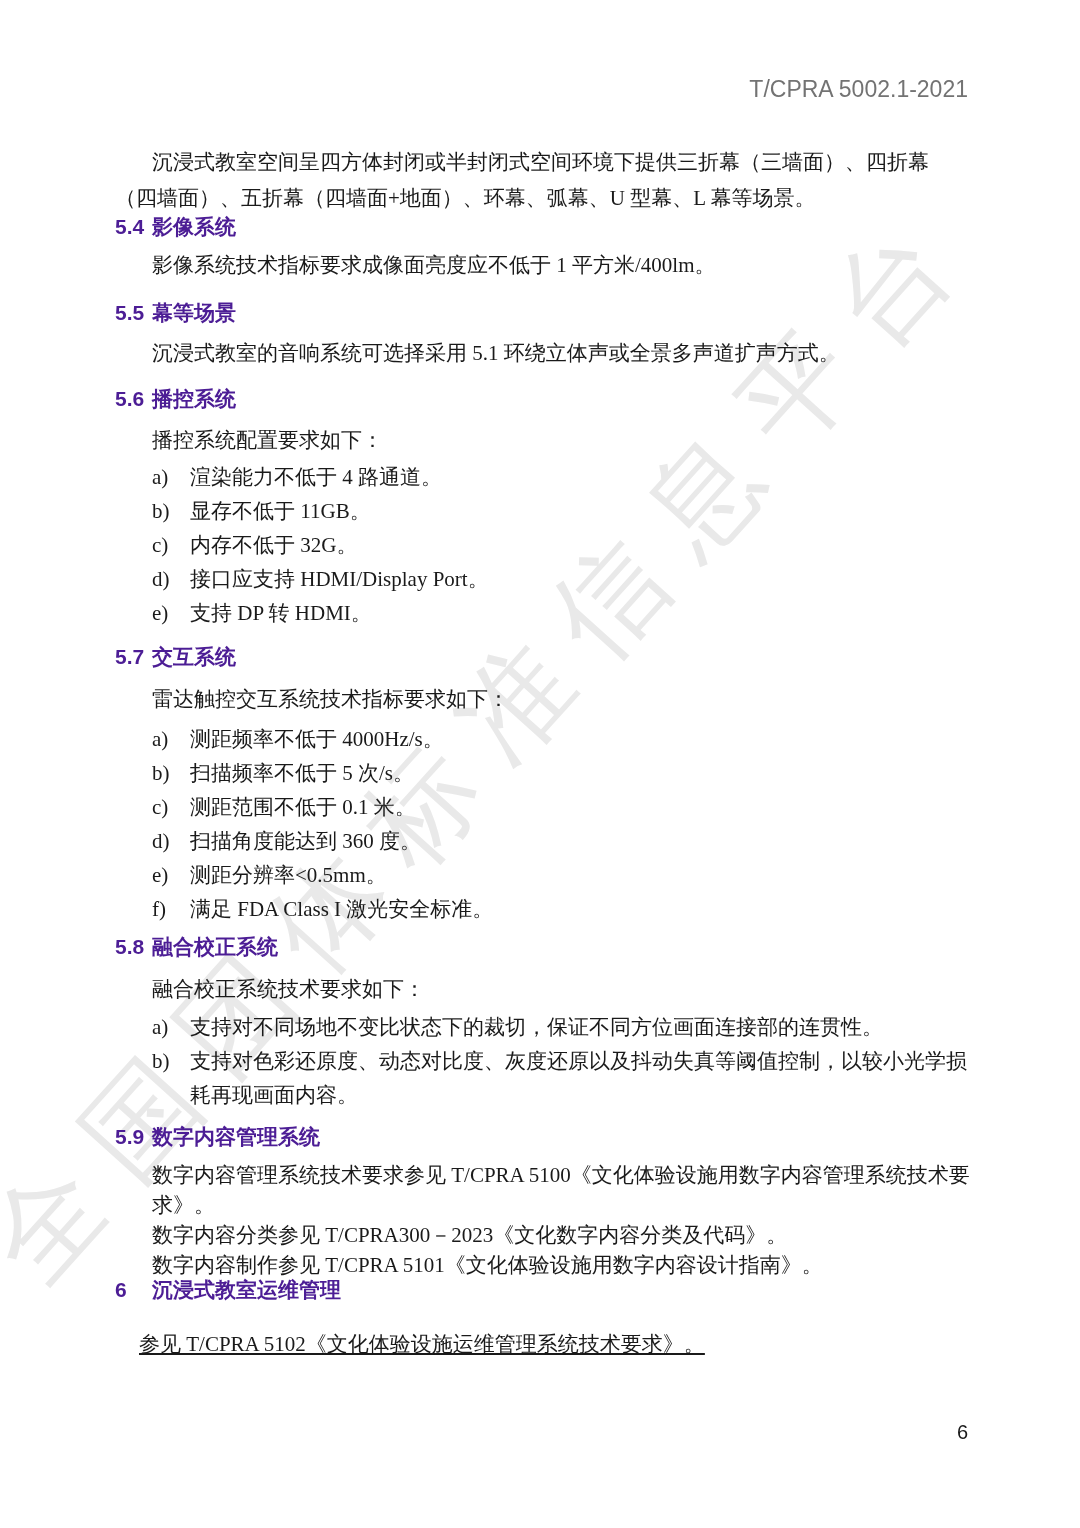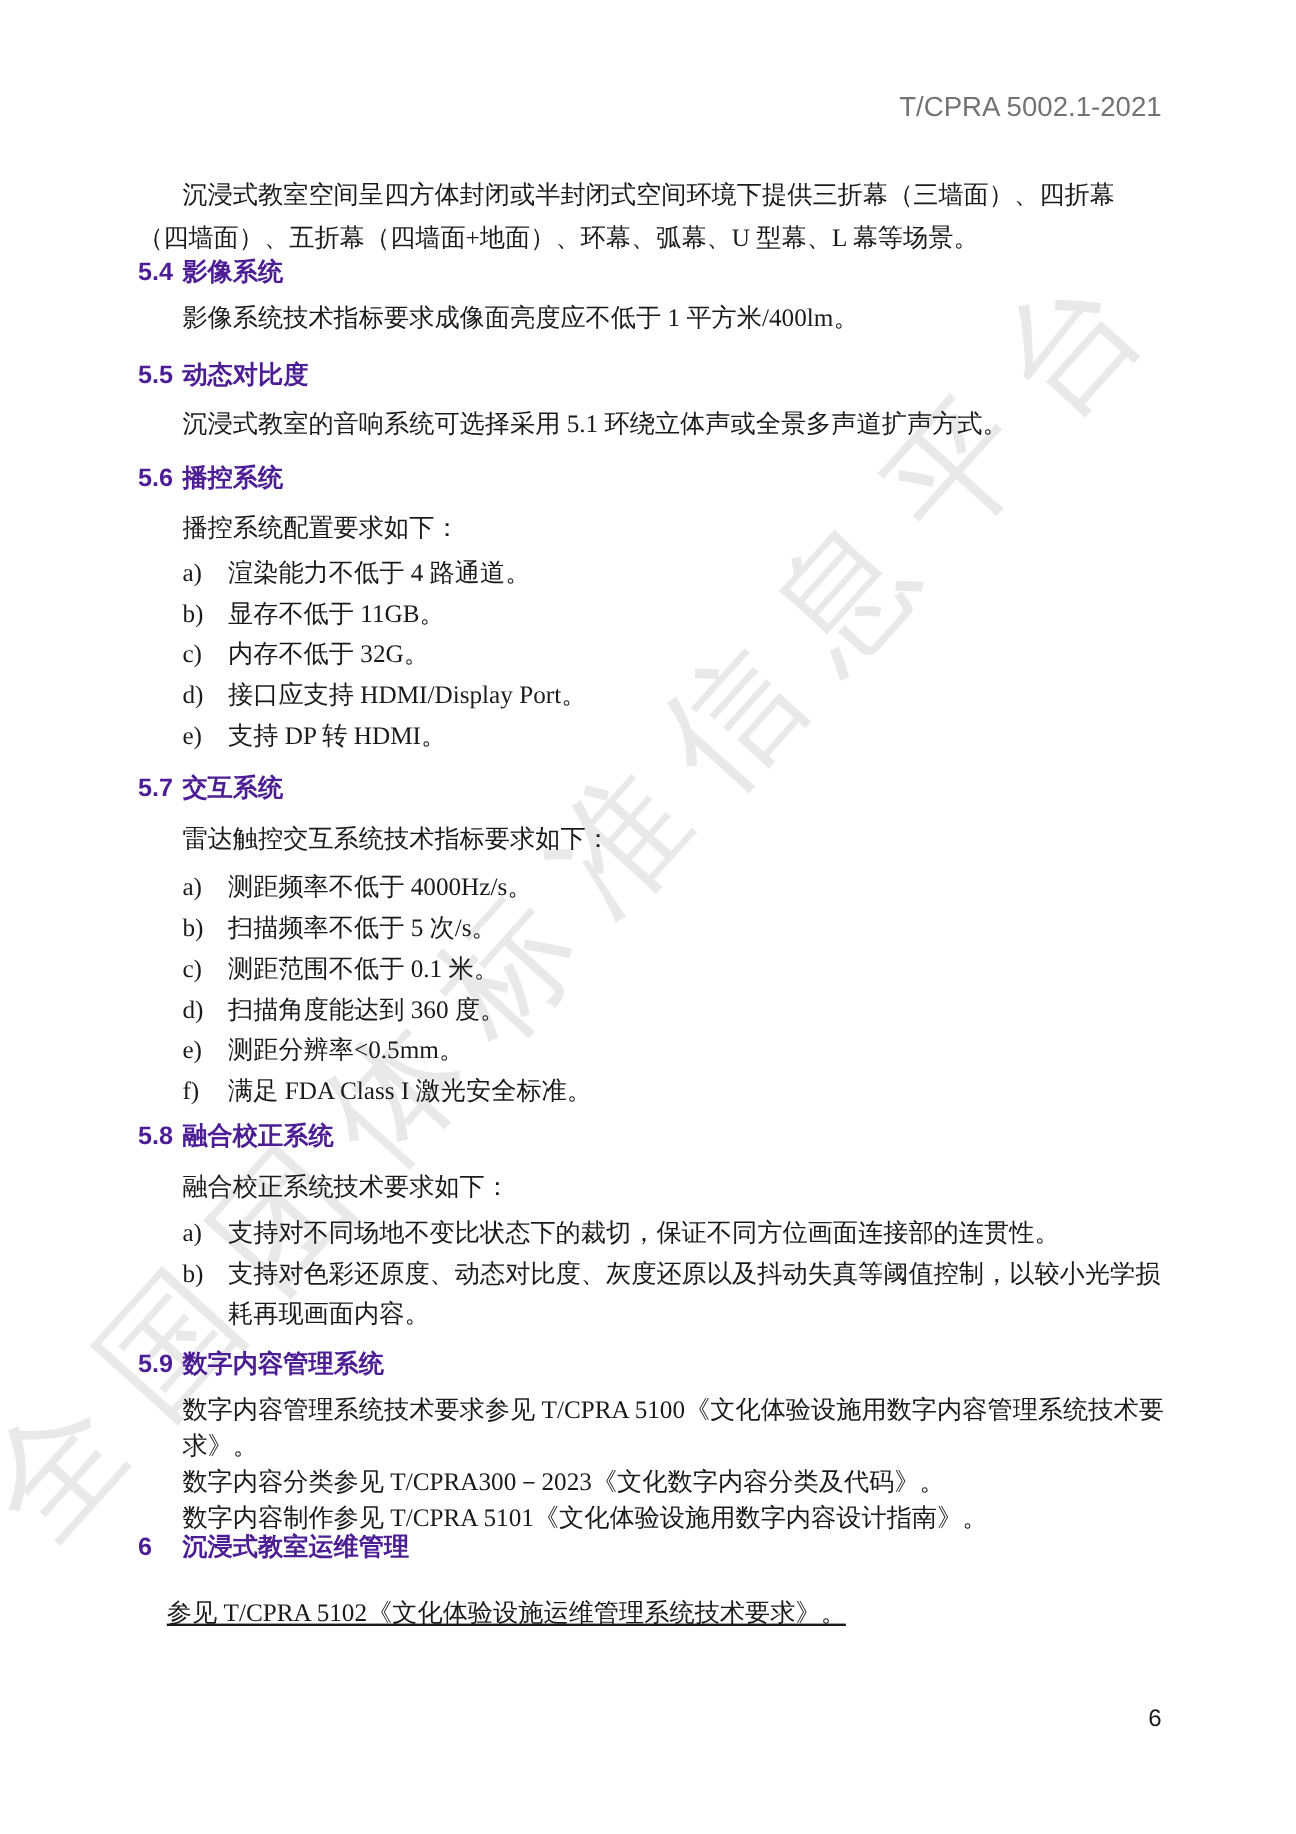--- a/index.html
+++ b/index.html
@@ -87,21 +87,21 @@
     <p class="intro" style="margin:0">沉浸式教室空间呈四方体封闭或半封闭式空间环境下提供三折幕（三墙面）、四折幕（四墙面）、五折幕（四墙面+地面）、环幕、弧幕、U 型幕、L 幕等场景。</p>
 
     <div class="heading" style="top:214px">
       <span class="hnum">5.4</span>
       <span class="htitle">影像系统</span>
     </div>
     <p class="para" style="top:253px;margin:0">影像系统技术指标要求成像面亮度应不低于 1 平方米/400lm。</p>
 
     <div class="heading" style="top:300px">
       <span class="hnum">5.5</span>
-      <span class="htitle">动态对比度</span>
+      <span class="htitle">幕等场景</span>
     </div>
     <p class="para" style="top:341px;margin:0">沉浸式教室的音响系统可选择采用 5.1 环绕立体声或全景多声道扩声方式。</p>
 
     <div class="heading" style="top:386px">
       <span class="hnum">5.6</span>
       <span class="htitle">播控系统</span>
     </div>
     <p class="para" style="top:428px;margin:0">播控系统配置要求如下：</p>
     <div class="list" style="top:460px">
       <div class="li">

